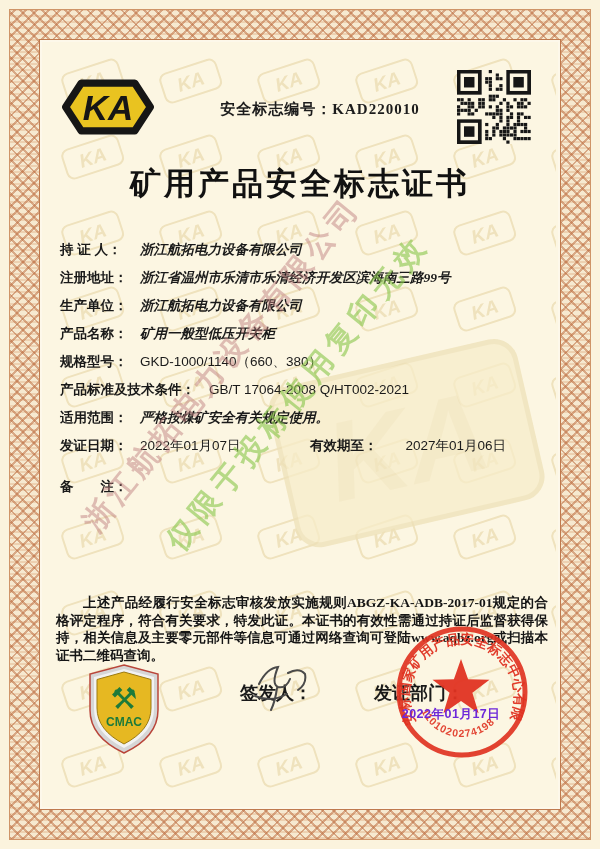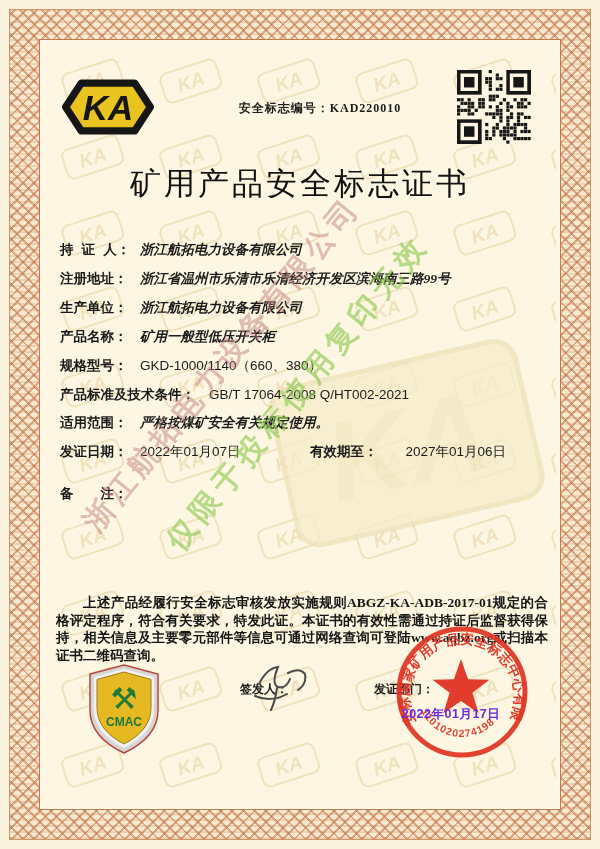--- a/index.html
+++ b/index.html
@@ -39,49 +39,49 @@
   }
   .wm-restrict {
     left:190px; top:516px; line-height:44px; font-size:30px; letter-spacing:6px;
     color:rgba(139,199,77,.62);
     transform:rotate(-51deg); transform-origin:left bottom;
   }
   
   .ka-logo { position:absolute; left:62px; top:76px; }
   .cert-no {
     position:absolute; left:190px; top:100px; width:260px; text-align:center;
-    font-family:"Liberation Serif", serif; font-size:12px; color:#1c1c1c; font-weight:600;
+    font-family:"Liberation Serif", serif; font-size:15px; color:#1c1c1c; font-weight:600;
     letter-spacing:1px;
   }
   .qr { position:absolute; left:457px; top:70px; }
   .title {
     position:absolute; left:0; top:163px; width:100%; text-align:center;
-    font-size:31px; font-weight:normal; color:#111; letter-spacing:3px;
+    font-size:31px; font-weight:bold; color:#111; letter-spacing:3px;
     font-family:"Liberation Serif", serif;
   }
   
   .fields { position:absolute; left:60px; top:240px; width:492px; font-size:13.5px; color:#141414; }
   .row { line-height:19px; margin-bottom:9px; white-space:nowrap; }
   .lab { display:inline-block; font-weight:bold; color:#191919; }
-  .lab.w80 { width:80px;font-family:Liberation Mono, monospace; }
+  .lab.w80 { width:80px; }
   .val { font-weight:600; color:#1a1a1a; }
   .val.kai { font-style:italic; font-family:"Liberation Serif", serif; }
   .val.num { font-family:"Liberation Sans", sans-serif; font-weight:normal; }
   .row-dates { }
   .iv { display:inline-block; width:168px; }
   .row-remark { margin-top:22px; }
   
   .statement {
     position:absolute; left:56px; top:594px; width:492px;
     font-size:13.5px; line-height:17.5px; text-align:justify; text-indent:2em;
     font-weight:600; color:#151515; font-family:"Liberation Serif", serif;
   }
   
   .cmac { position:absolute; left:86px; top:663px; }
-  .sig-label, .dept-label { position:absolute; font-size:12px; font-weight:bold; color:#191919;padding-left:47px; }
+  .sig-label, .dept-label { position:absolute; font-size:18px; font-weight:bold; color:#191919;padding-left:47px; }
   .sig-label { left:193px; top:681px; }
   .dept-label { left:327px; top:681px; }
   .signature { position:absolute; left:247px; top:658px; }
   .seal { position:absolute; left:392px; top:626px; width:140px; height:140px; z-index:4; }
   .seal-date {
     position:absolute; left:8px; top:80px; width:102px; text-align:center;
     font-size:12.5px; font-weight:bold; color:#6d28d9; letter-spacing:0.5px;
   }
 </style>
 </head>

